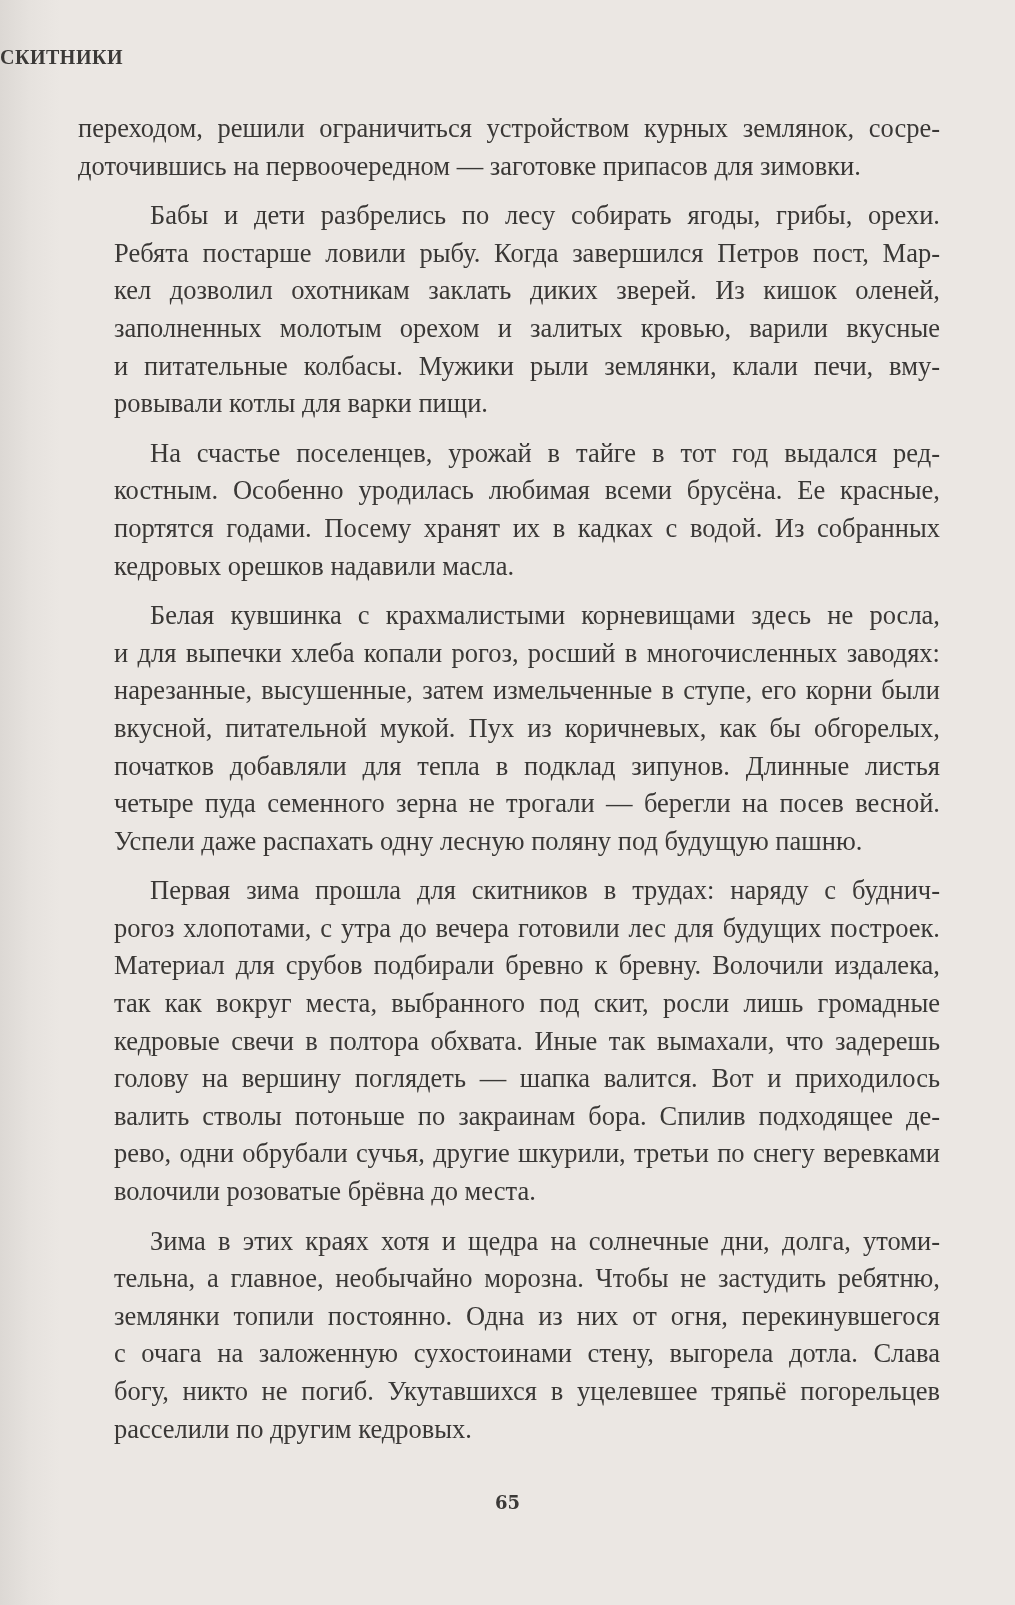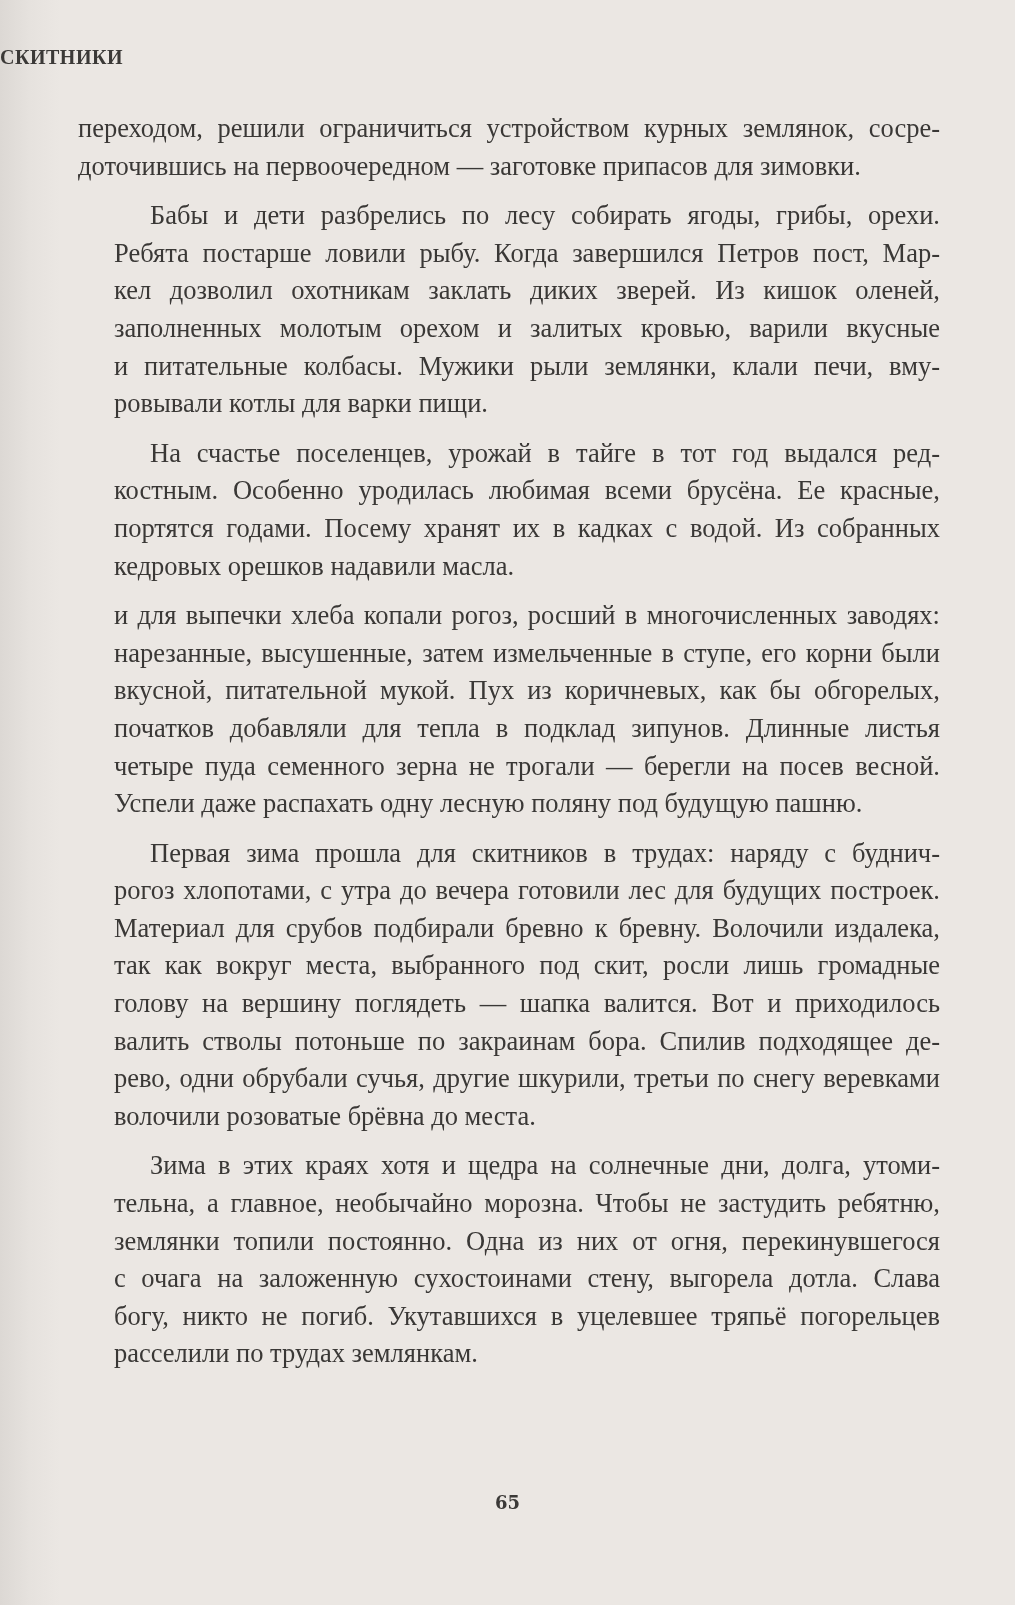--- a/index.html
+++ b/index.html
@@ -102,45 +102,47 @@
     </div>
 
     <div class="para">
       <span class="line indent">На счастье поселенцев, урожай в тайге в тот год выдался ред-</span>
       <span class="line">костным. Особенно уродилась любимая всеми брусёна. Ее красные,</span>
       <span class="line">портятся годами. Посему хранят их в кадках с водой. Из собранных</span>
       <span class="line last">кедровых орешков надавили масла.</span>
     </div>
 
     <div class="para">
+      <span class="line indent">Белая кувшинка с крахмалистыми корневищами здесь не росла,</span>
       <span class="line">и для выпечки хлеба копали рогоз, росший в многочисленных заводях:</span>
       <span class="line">нарезанные, высушенные, затем измельченные в ступе, его корни были</span>
       <span class="line">вкусной, питательной мукой. Пух из коричневых, как бы обгорелых,</span>
       <span class="line">початков добавляли для тепла в подклад зипунов. Длинные листья</span>
       <span class="line">четыре пуда семенного зерна не трогали — берегли на посев весной.</span>
       <span class="line last">Успели даже распахать одну лесную поляну под будущую пашню.</span>
     </div>
 
     <div class="para">
       <span class="line indent">Первая зима прошла для скитников в трудах: наряду с буднич-</span>
       <span class="line">рогоз хлопотами, с утра до вечера готовили лес для будущих построек.</span>
       <span class="line">Материал для срубов подбирали бревно к бревну. Волочили издалека,</span>
       <span class="line">так как вокруг места, выбранного под скит, росли лишь громадные</span>
+      <span class="line">кедровые свечи в полтора обхвата. Иные так вымахали, что задерешь</span>
       <span class="line">голову на вершину поглядеть — шапка валится. Вот и приходилось</span>
       <span class="line">валить стволы потоньше по закраинам бора. Спилив подходящее де-</span>
       <span class="line">рево, одни обрубали сучья, другие шкурили, третьи по снегу веревками</span>
       <span class="line last">волочили розоватые брёвна до места.</span>
     </div>
 
     <div class="para">
       <span class="line indent">Зима в этих краях хотя и щедра на солнечные дни, долга, утоми-</span>
       <span class="line">тельна, а главное, необычайно морозна. Чтобы не застудить ребятню,</span>
       <span class="line">землянки топили постоянно. Одна из них от огня, перекинувшегося</span>
       <span class="line">с очага на заложенную сухостоинами стену, выгорела дотла. Слава</span>
       <span class="line">богу, никто не погиб. Укутавшихся в уцелевшее тряпьё погорельцев</span>
-      <span class="line last">расселили по трудах землянкам.</span>
+      <span class="line last">расселили по другим кедровых.</span>
     </div>
 
   </div>
 
   <div class="page-number">65</div>
 
 </div>
 
 </body></html>

